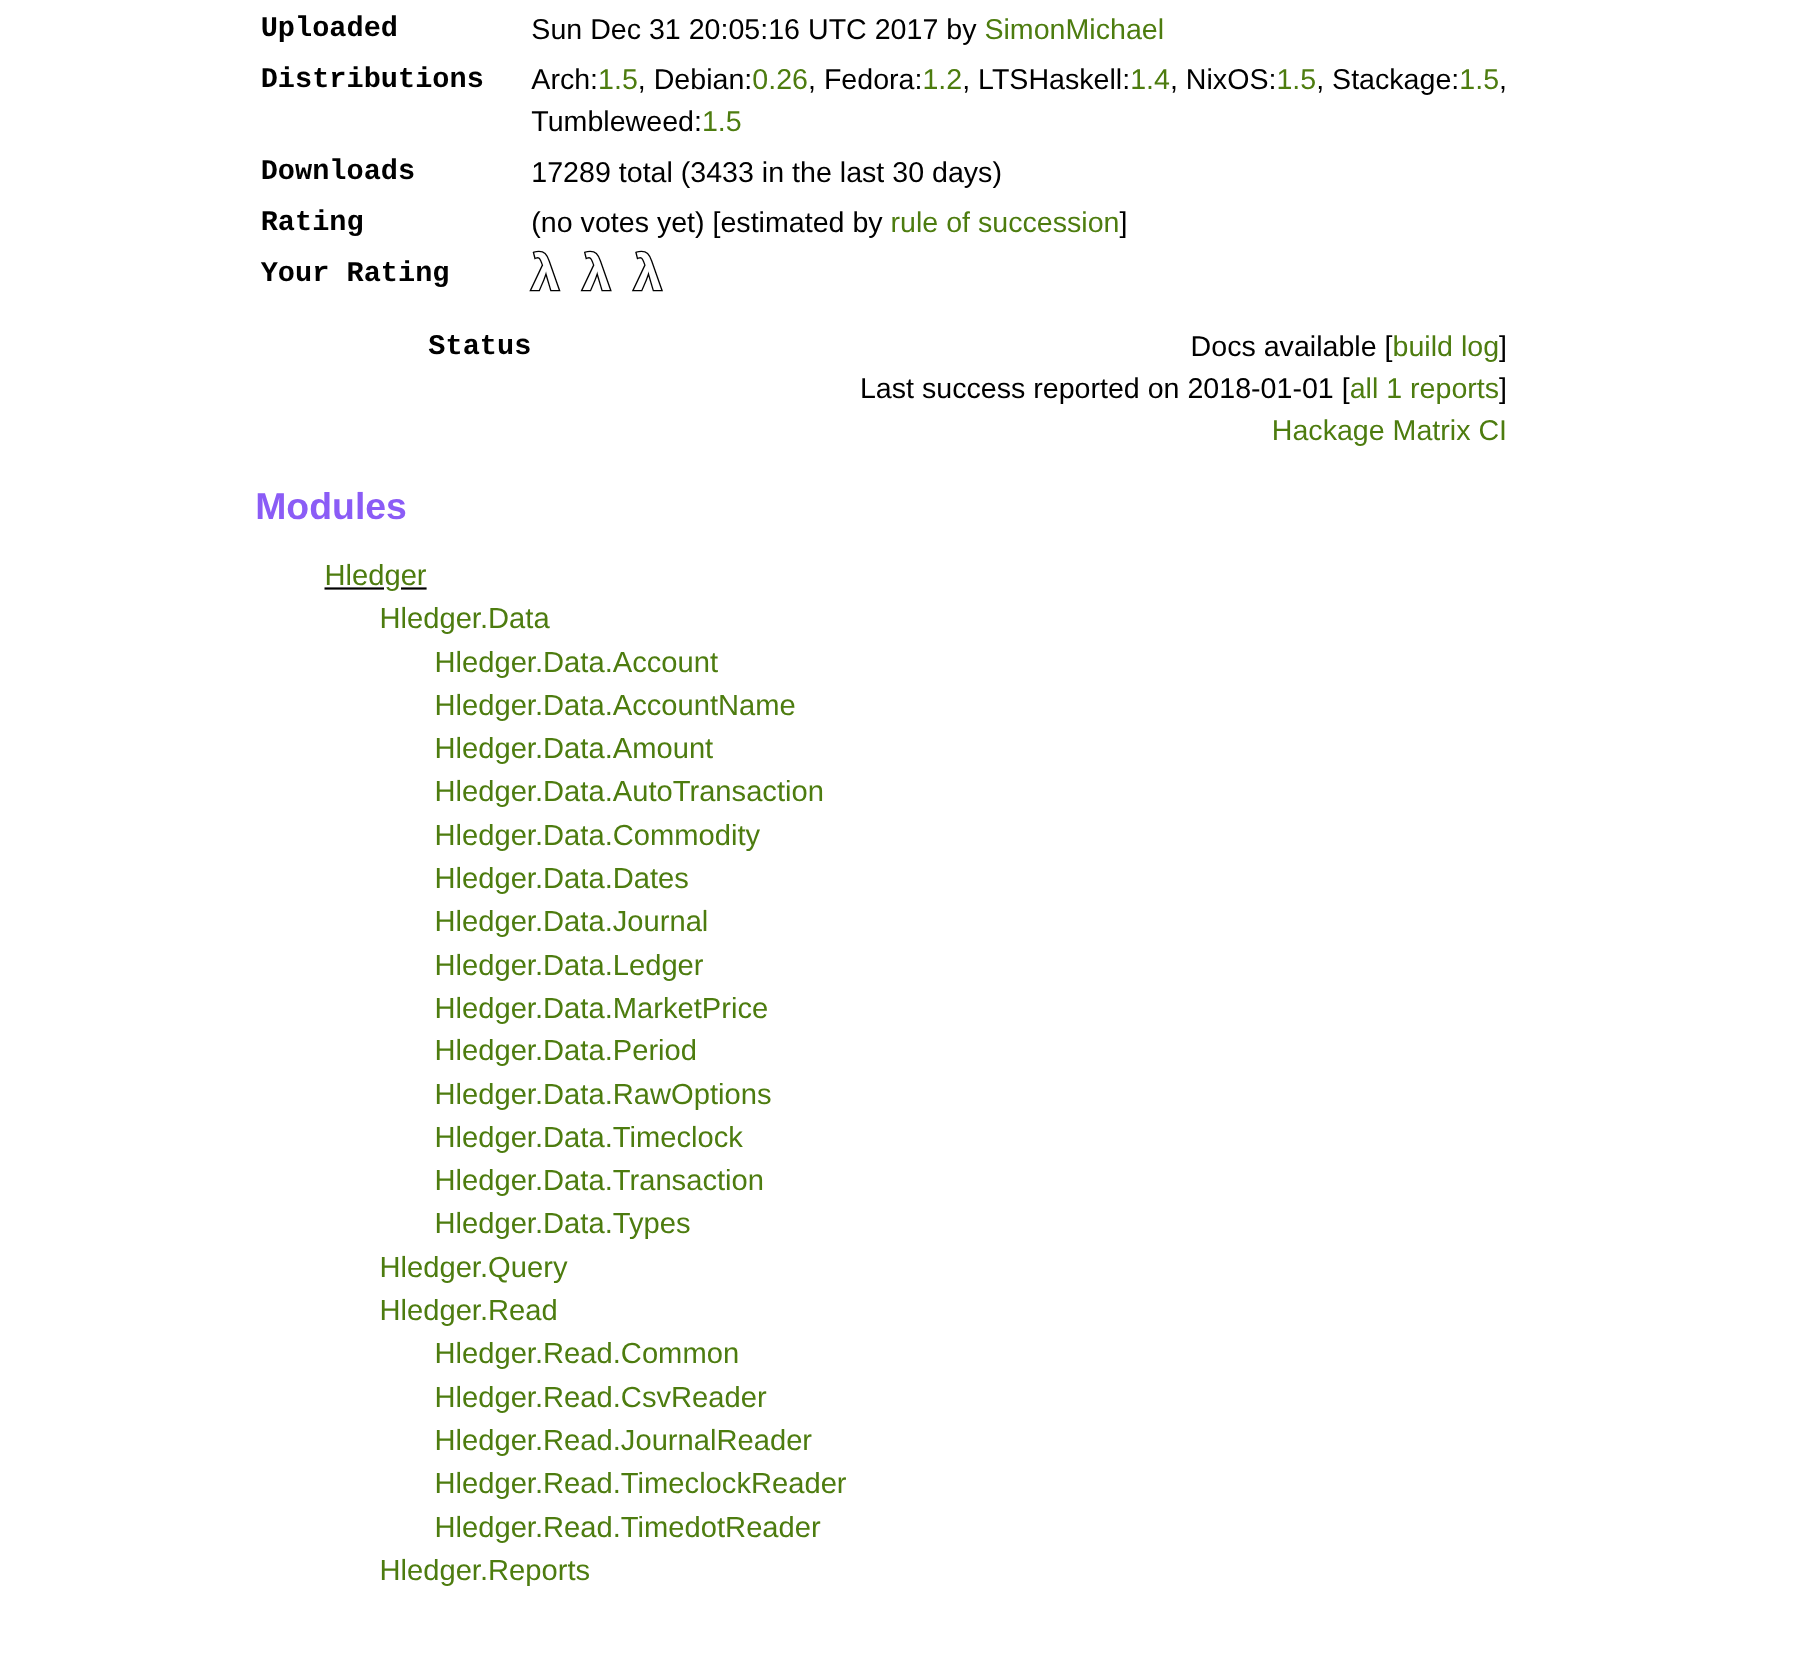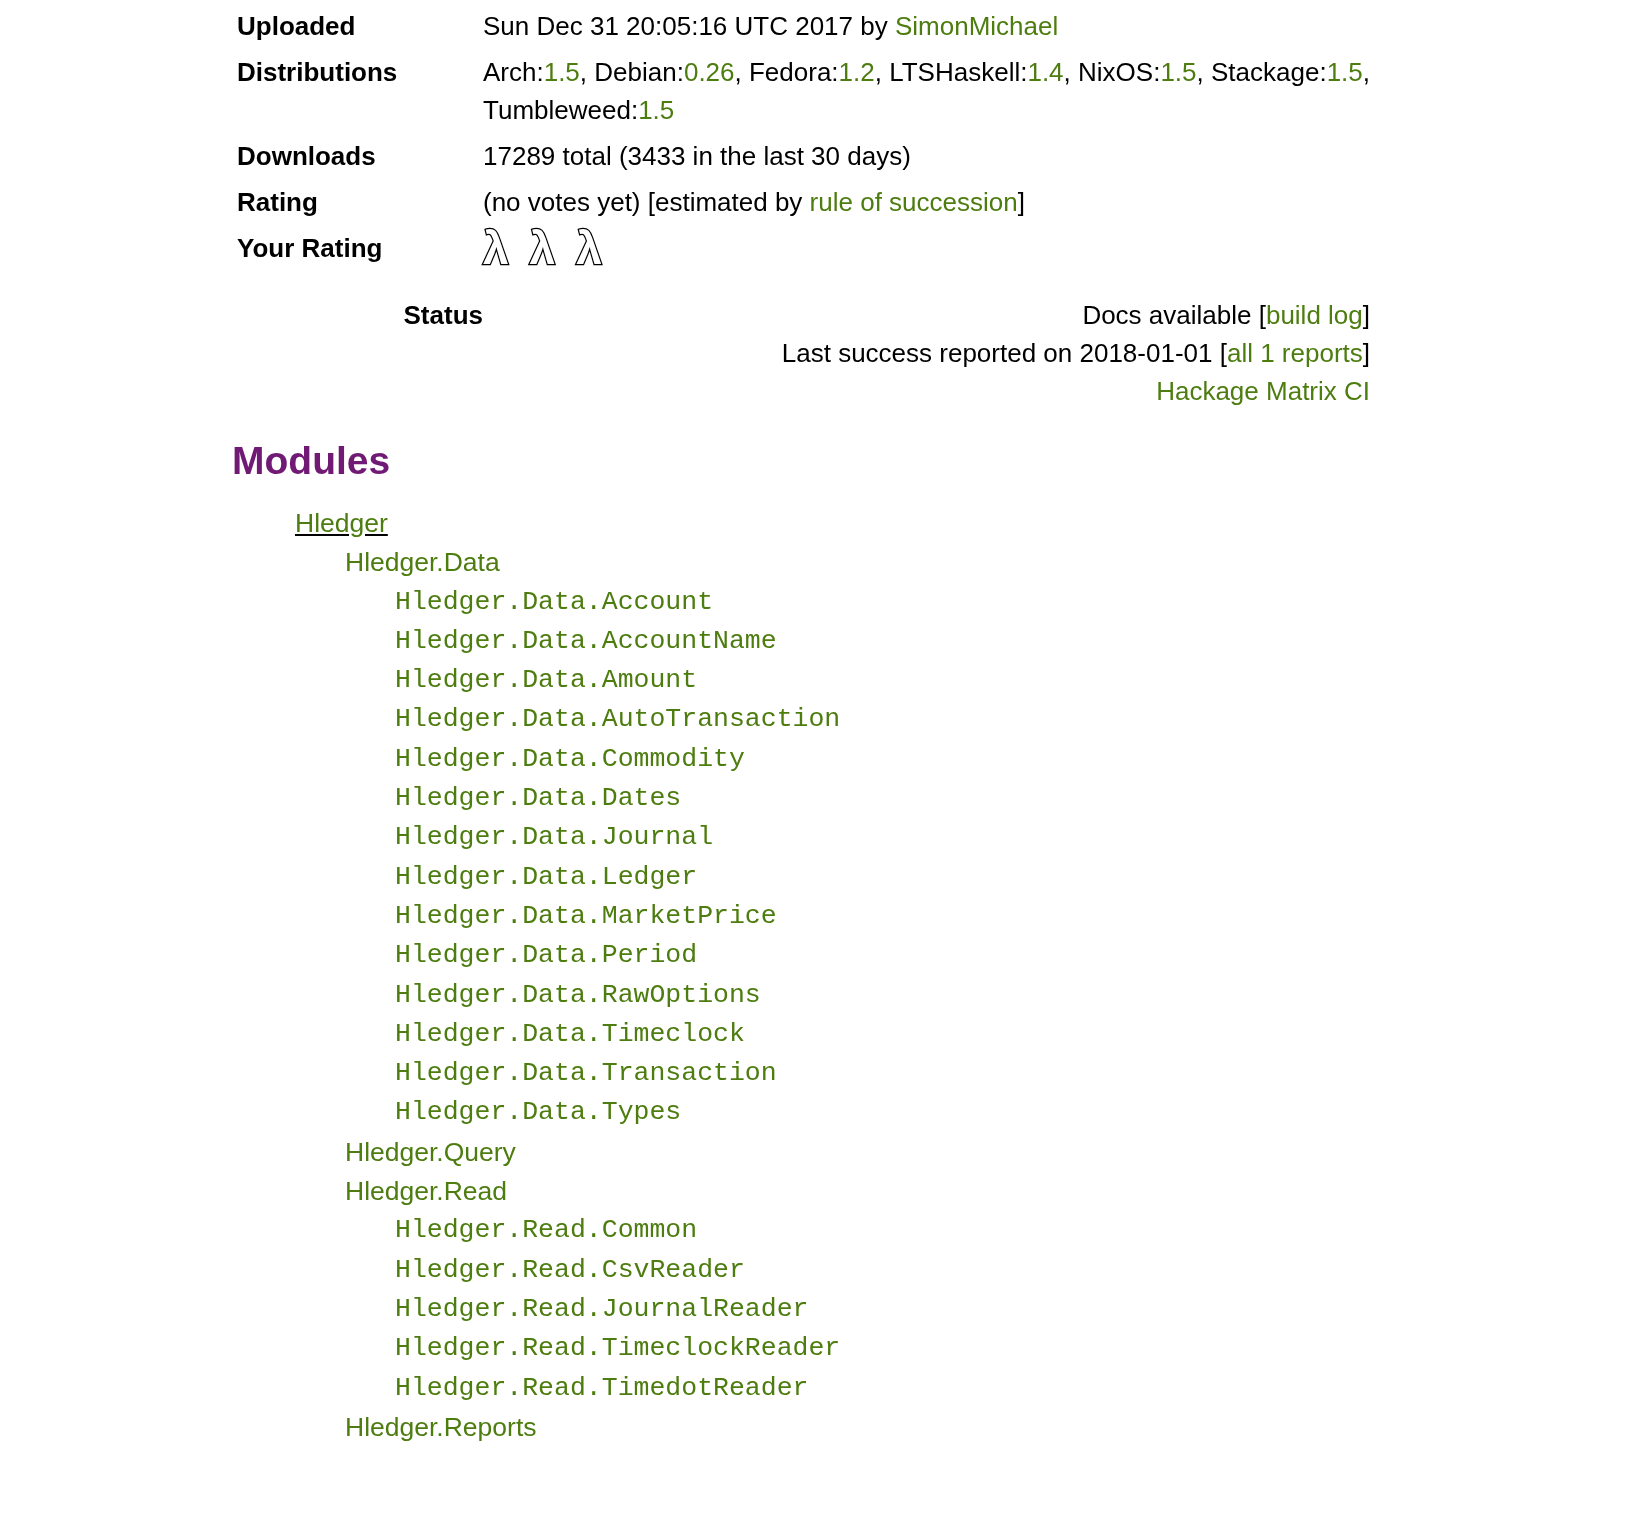--- a/index.html
+++ b/index.html
@@ -30,20 +30,21 @@
   table.properties th {
     text-align: left;
     vertical-align: top;
     font-weight: bold;
     width: 246px;       
     min-width: 246px;
     font-size: 26px;
     line-height: 38px;
     padding: 4px 0;
     white-space: nowrap;
+    font-family: Liberation Mono, monospace;
   }
   table.properties td {
     vertical-align: top;
     font-size: 26px;
     line-height: 38px;
     padding: 4px 0;
     max-width: 1100px;
   }
   tr.spaced th, tr.spaced td {
     padding-top: 18px;
@@ -58,36 +59,36 @@
     line-height: 38px;
     color: #ffffff;
     -webkit-text-stroke: 2.5px #000000;
     paint-order: stroke fill;
     margin-right: 21px;
     cursor: pointer;
     font-weight: bold;
   }
   
   h2.modules-heading {
-    color: #701a75;
-    font-size: 39px;
+    color: #8b5cf6;
+    font-size: 34px;
     line-height: 38px;
     font-weight: bold;
     margin: 28px 0 24px 0;
   }
   .module-tree {
     font-size: 26.5px;
   }
   .module-item {
     line-height: 39.3px;
     white-space: nowrap;
   }
   .module-item.depth-0 { padding-left: 63px; text-decoration: underline;  }  
   .module-item.depth-1 { padding-left: 113px; }  
-  .module-item.depth-2 { padding-left: 163px; font-family: Liberation Mono, monospace; }  
+  .module-item.depth-2 { padding-left: 163px; }  
 </style>
 </head>
 <body>
 
 <div class="page">
 
   <table class="properties">
     <tbody id="props-body">
         <tr>
           <th>Uploaded</th>

